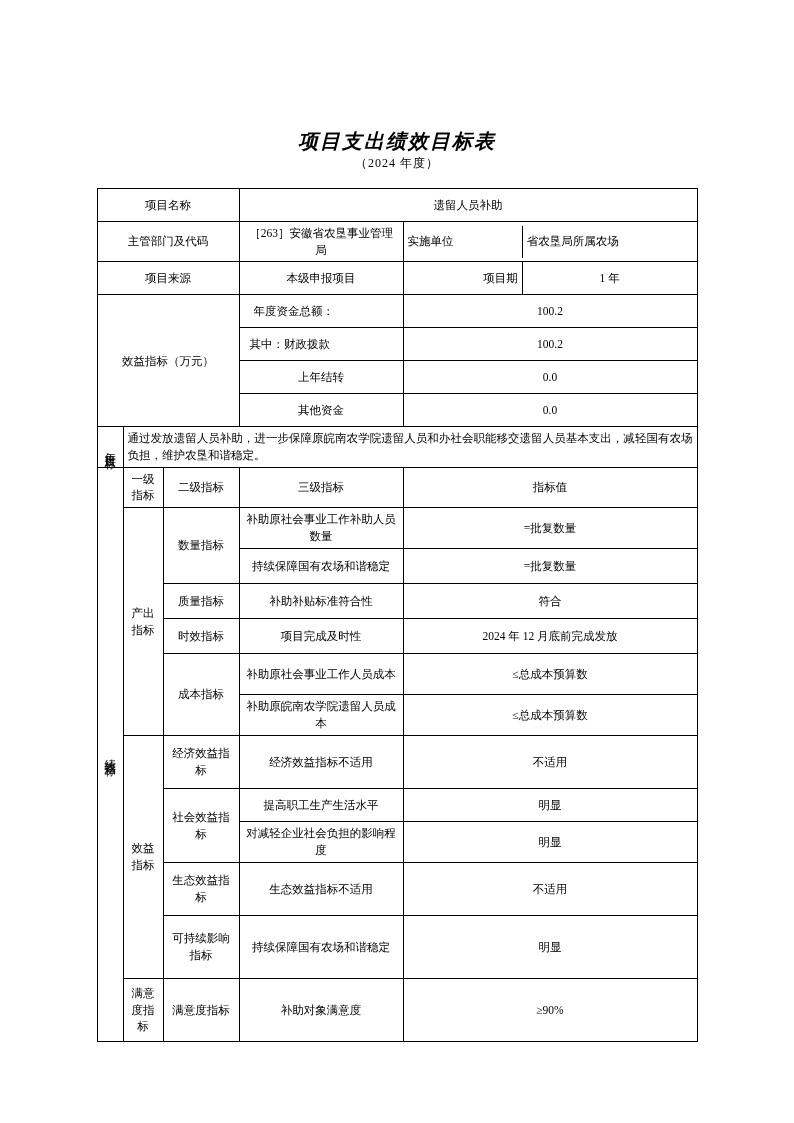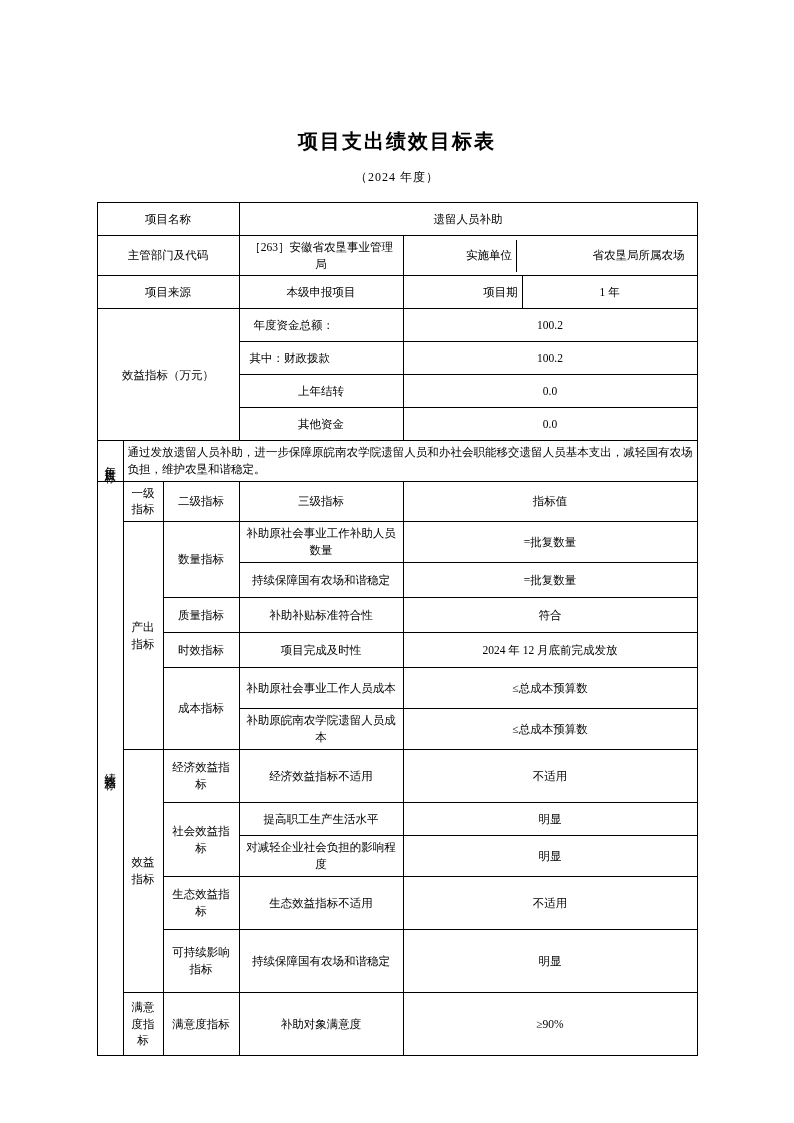--- a/index.html
+++ b/index.html
@@ -20,25 +20,26 @@
     box-sizing: border-box;
     padding: 0;
     position: relative;
   }
   .doc-title {
     text-align: center;
     font-size: 20px;
     font-weight: bold;
     letter-spacing: 2px;
     margin-top: 128px;
+    font-style: italic;
   }
   .doc-subtitle {
     text-align: center;
     font-size: 12px;
-    margin-top: 14px;
+    margin-top: 0;
     letter-spacing: 1px;
   }
   table.main {
     border-collapse: collapse;
     width: 600px;
     margin: 16px auto 8px auto;
     table-layout: fixed;
   }
   table.main td {
     border: 1px solid #000000;
@@ -95,22 +96,22 @@
         <td class="c" colspan="2">遗留人员补助</td>
       </tr>
 
       <tr class="h-row">
         <td class="c" colspan="4">主管部门及代码</td>
         <td class="c">［263］安徽省农垦事业管理局</td>
         <td class="c" style="padding:0">
           <table style="border-collapse:collapse;width:100%;table-layout:fixed">
             <tbody>
                 <tr>
-              <td style="border:none;border-right:1px solid #000;width:40%;text-align:right;font-size:11.5px;padding:3px 4px">实施单位</td>
-              <td style="border:none;width:60%;text-align:right;font-size:11.5px;padding:3px 12px">省农垦局所属农场</td>
+              <td style="border:none;border-right:1px solid #000;width:40%;text-align:left;font-size:11.5px;padding:3px 4px">实施单位</td>
+              <td style="border:none;width:60%;text-align:left;font-size:11.5px;padding:3px 4px">省农垦局所属农场</td>
             </tr>
           </tbody>
             </table>
         </td>
       </tr>
 
       <tr class="h-row">
         <td class="c" colspan="4">项目来源</td>
         <td class="c">本级申报项目</td>
         <td class="c" style="padding:0">

